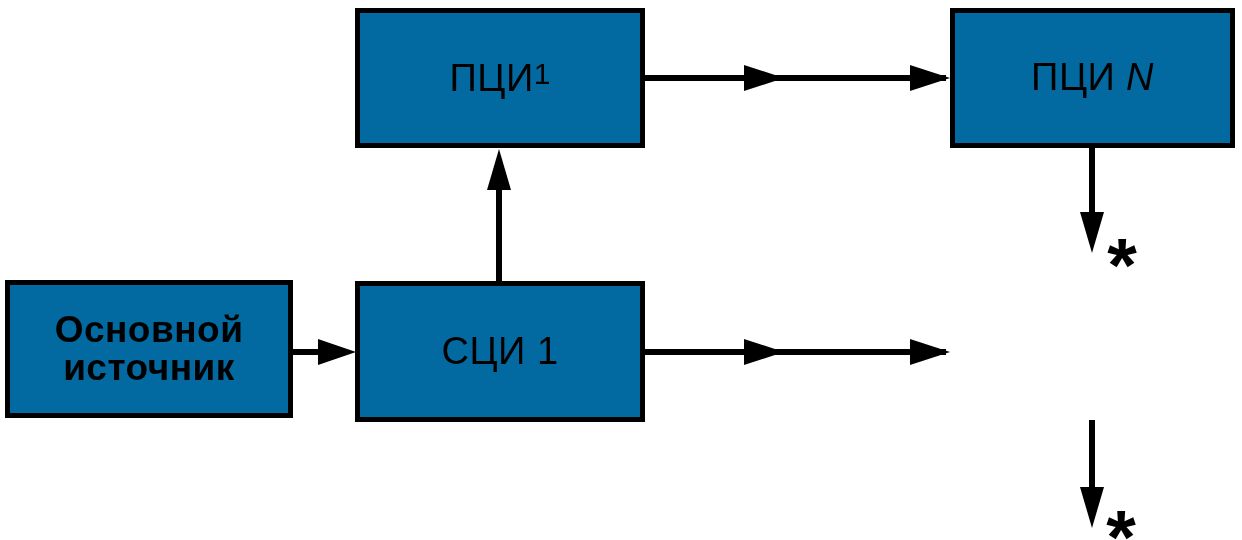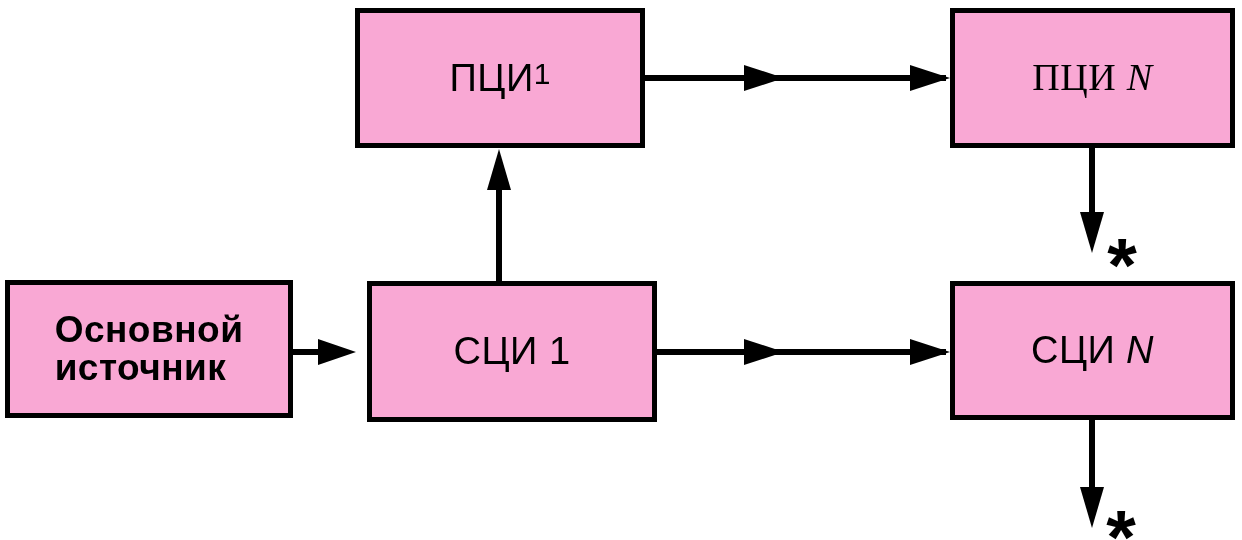--- a/index.html
+++ b/index.html
@@ -17,34 +17,34 @@
     color: #000000;
   }
   .wires {
     position: absolute;
     left: 0;
     top: 0;
   }
   .box {
     position: absolute;
     box-sizing: border-box;
-    background: #f9a8d4;
+    background: #0369a1;
     border: 5px solid #000000;
     display: flex;
     align-items: center;
     justify-content: center;
-    text-align: left;
+    text-align: center;
     font-size: 38px;
     letter-spacing: 0.5px;
     line-height: 1.04;
   }
   .box-pdh-1 { left: 355px; top: 8px;   width: 290px; height: 140px; }
-  .box-pdh-n { left: 950px; top: 8px;   width: 285px; height: 140px; font-family: Liberation Serif, serif; }
+  .box-pdh-n { left: 950px; top: 8px;   width: 285px; height: 140px; }
   .box-src   { left: 5px;   top: 280px; width: 288px; height: 138px; font-size: 37px; font-weight: bold; }
-  .box-sdh-1 { left: 355px; top: 281px; width: 290px; height: 141px; margin-left: 12px; }
+  .box-sdh-1 { left: 355px; top: 281px; width: 290px; height: 141px; }
   .box-sdh-n { left: 950px; top: 281px; width: 285px; height: 139px; }
   .src-line { display: block; }
   .idx-raised {
     font-size: 30px;
     vertical-align: 7px;
     letter-spacing: 0;
   }
   .suffix-italic {
     font-style: italic;
     margin-left: 0.28em;
@@ -109,17 +109,14 @@
     <span>
       <span class="src-line">Основной</span>
       <span class="src-line">источник</span>
     </span>
   </div>
 
   <div class="box box-sdh-1">
     <span>СЦИ 1</span>
   </div>
 
-  <div class="box box-sdh-n">
-    <span><span>СЦИ</span><span class="suffix-italic">N</span></span>
-  </div>
 
 </div>
 
 </body></html>

